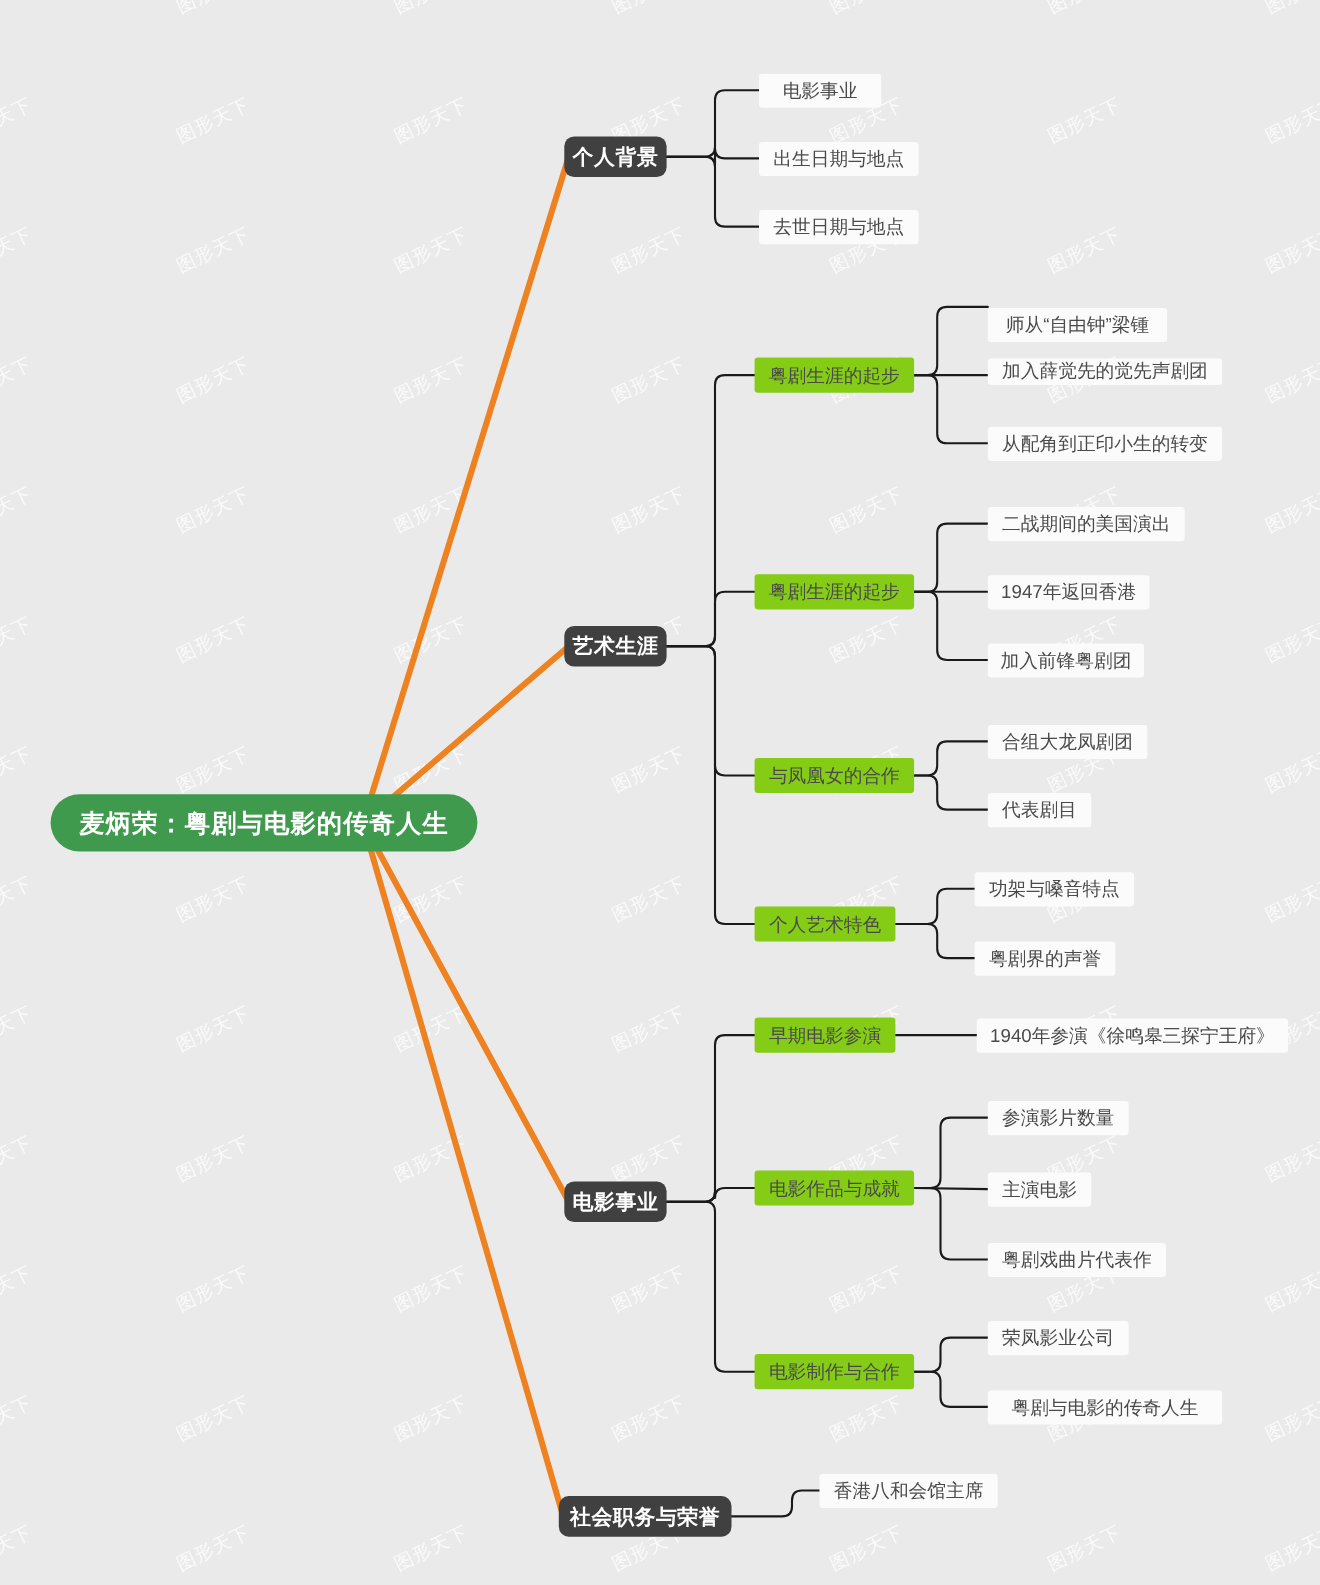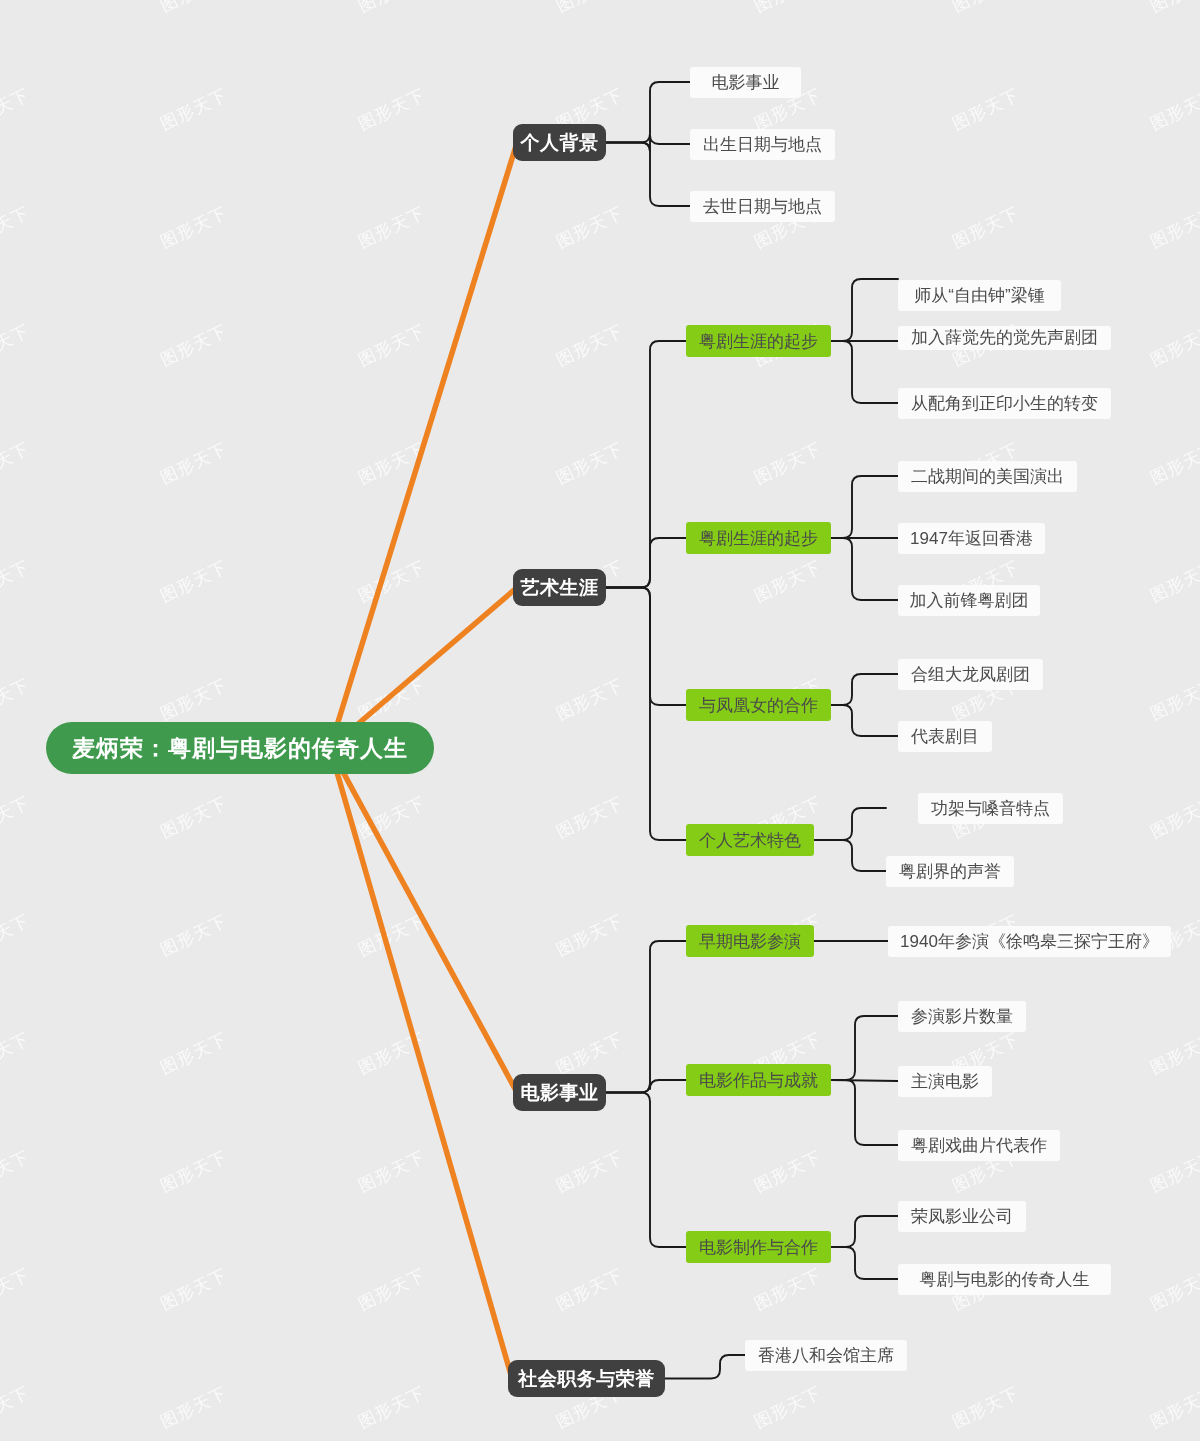--- a/index.html
+++ b/index.html
@@ -185,21 +185,21 @@
       <div class="node leaf" style="left: 898px; top: 325.5px; width: 213px; height: 24px;">加入薛觉先的觉先声剧团</div>
       <div class="node leaf" style="left: 898px; top: 387.5px; width: 213px; height: 31px;">从配角到正印小生的转变</div>
       <div class="node sub" style="left: 686px; top: 522px; width: 145px; height: 32px;">粤剧生涯的起步</div>
       <div class="node leaf" style="left: 898px; top: 460.5px; width: 179px; height: 31px;">二战期间的美国演出</div>
       <div class="node leaf" style="left: 898px; top: 522.5px; width: 147px; height: 31px;">1947年返回香港</div>
       <div class="node leaf" style="left: 898px; top: 584.5px; width: 142px; height: 31px; font-family: Liberation Mono, monospace;">加入前锋粤剧团</div>
       <div class="node sub" style="left: 686px; top: 689px; width: 145px; height: 32px;">与凤凰女的合作</div>
       <div class="node leaf" style="left: 898px; top: 658.5px; width: 145px; height: 31px;">合组大龙凤剧团</div>
       <div class="node leaf" style="left: 898px; top: 720.5px; width: 94px; height: 31px;">代表剧目</div>
       <div class="node sub" style="left: 686px; top: 824px; width: 128px; height: 32px;">个人艺术特色</div>
-      <div class="node leaf" style="left: 886px; top: 792.5px; width: 145px; height: 31px; margin-left: 32px;">功架与嗓音特点</div>
+      <div class="node leaf" style="left: 886px; top: 792.5px; width: 145px; height: 31px;">功架与嗓音特点</div>
       <div class="node leaf" style="left: 886px; top: 855.5px; width: 128px; height: 31px;">粤剧界的声誉</div>
       <div class="node branch" style="left: 513px; top: 1074px; width: 93px; height: 37px;">电影事业</div>
       <div class="node sub" style="left: 686px; top: 925px; width: 128px; height: 32px;">早期电影参演</div>
       <div class="node leaf" style="left: 888px; top: 925.5px; width: 283px; height: 31px;">1940年参演《徐鸣皋三探宁王府》</div>
       <div class="node sub" style="left: 686px; top: 1064px; width: 145px; height: 32px;">电影作品与成就</div>
       <div class="node leaf" style="left: 898px; top: 1000.5px; width: 128px; height: 31px;">参演影片数量</div>
       <div class="node leaf" style="left: 898px; top: 1065.5px; width: 94px; height: 31px;">主演电影</div>
       <div class="node leaf" style="left: 898px; top: 1129.5px; width: 162px; height: 31px;">粤剧戏曲片代表作</div>
       <div class="node sub" style="left: 686px; top: 1231px; width: 145px; height: 32px;">电影制作与合作</div>
       <div class="node leaf" style="left: 898px; top: 1200.5px; width: 128px; height: 31px;">荣凤影业公司</div>

